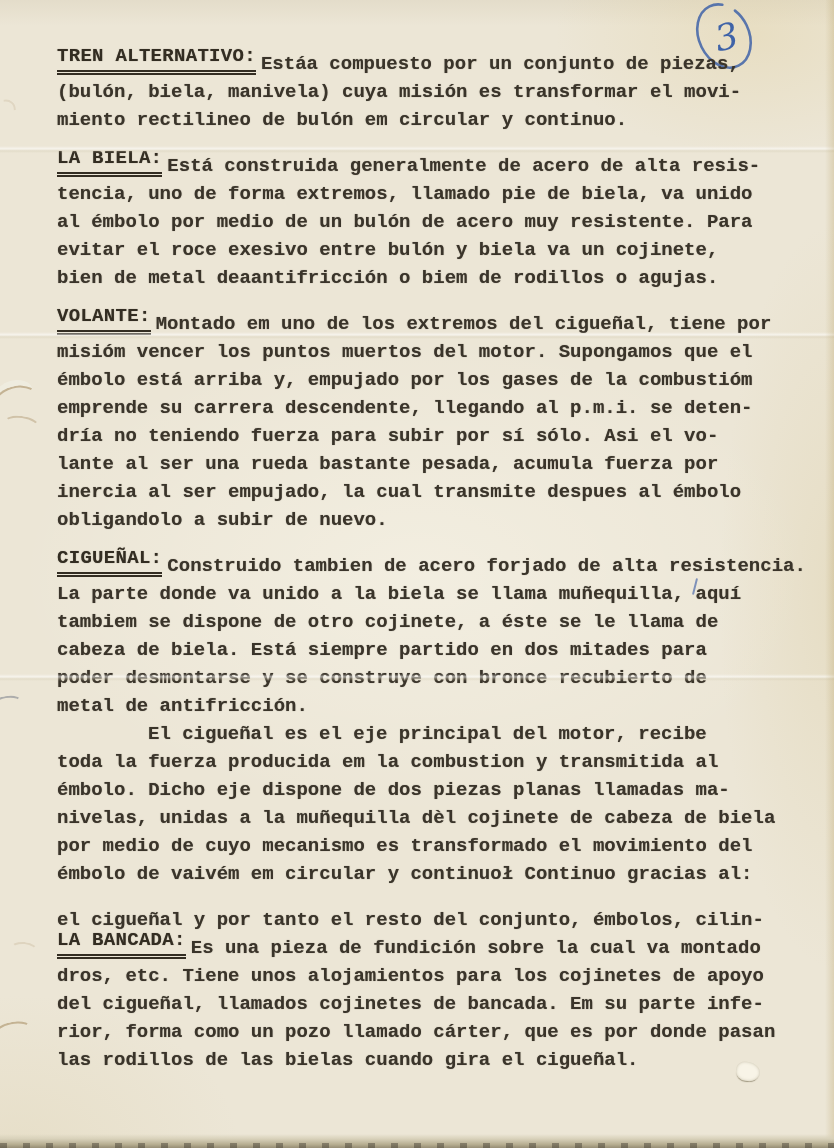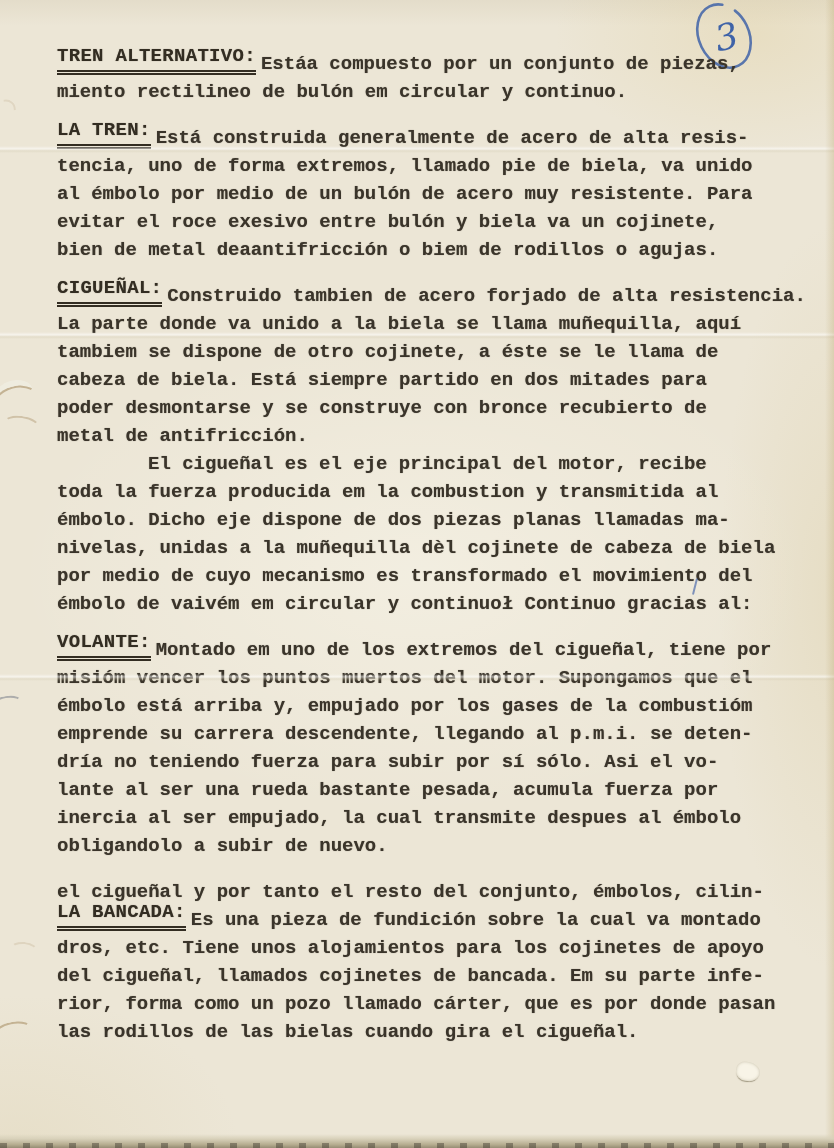--- a/index.html
+++ b/index.html
@@ -84,60 +84,61 @@
   <svg width="96" height="74" viewBox="0 0 96 74">
     <ellipse cx="48" cy="36" rx="25" ry="33" transform="rotate(-26 48 36)" fill="none" stroke="#3f63a8" stroke-width="2.6" opacity="0.85" stroke-dasharray="150 14" stroke-linecap="round"></ellipse>
     <text x="39" y="50" font-size="36" font-family="DejaVu Serif, serif" font-style="italic" fill="#3f63a8" transform="rotate(-12 48 36)">3</text>
   </svg>
 </div>
 
 <div class="doc">
     <section class="doc-section">
       <div class="paragraph">
         <div class="line"><span class="sec-header">TREN ALTERNATIVO:</span><span>Estáa compuesto por un conjunto de piezas,</span></div>
+        <div class="line">(bulón, biela, manivela) cuya misión es transformar el movi-</div>
         <div class="line">miento rectilineo de bulón em circular y continuo.</div>
       </div>
     </section>
     <section class="doc-section">
       <div class="paragraph">
-        <div class="line"><span class="sec-header">LA TREN:</span><span>Está construida generalmente de acero de alta resis-</span></div>
+        <div class="line"><span class="sec-header">LA BIELA:</span><span>Está construida generalmente de acero de alta resis-</span></div>
         <div class="line">tencia, uno de forma extremos, llamado pie de biela, va unido</div>
         <div class="line">al émbolo por medio de un bulón de acero muy resistente. Para</div>
         <div class="line">evitar el roce exesivo entre bulón y biela va un cojinete,</div>
         <div class="line">bien de metal deaantifricción o biem de rodillos o agujas.</div>
+      </div>
+    </section>
+    <section class="doc-section">
+      <div class="paragraph">
+        <div class="line"><span class="sec-header">VOLANTE:</span><span>Montado em uno de los extremos del cigueñal, tiene por</span></div>
+        <div class="line">misióm vencer los puntos muertos del motor. Supongamos que el</div>
+        <div class="line">émbolo está arriba y, empujado por los gases de la combustióm</div>
+        <div class="line">emprende su carrera descendente, llegando al p.m.i. se deten-</div>
+        <div class="line">dría no teniendo fuerza para subir por sí sólo. Asi el vo-</div>
+        <div class="line">lante al ser una rueda bastante pesada, acumula fuerza por</div>
+        <div class="line">inercia al ser empujado, la cual transmite despues al émbolo</div>
+        <div class="line">obligandolo a subir de nuevo.</div>
       </div>
     </section>
     <section class="doc-section">
       <div class="paragraph">
         <div class="line"><span class="sec-header">CIGUEÑAL:</span><span>Construido tambien de acero forjado de alta resistencia.</span></div>
         <div class="line">La parte donde va unido a la biela se llama muñequilla, aquí</div>
         <div class="line">tambiem se dispone de otro cojinete, a éste se le llama de</div>
         <div class="line">cabeza de biela. Está siempre partido en dos mitades para</div>
         <div class="line">poder desmontarse y se construye con bronce recubierto de</div>
         <div class="line">metal de antifricción.</div>
       </div>
       <div class="paragraph">
         <div class="line indented">El cigueñal es el eje principal del motor, recibe</div>
         <div class="line">toda la fuerza producida em la combustion y transmitida al</div>
         <div class="line">émbolo. Dicho eje dispone de dos piezas planas llamadas ma-</div>
         <div class="line">nivelas, unidas a la muñequilla dèl cojinete de cabeza de biela</div>
         <div class="line">por medio de cuyo mecanismo es transformado el movimiento del</div>
         <div class="line">émbolo de vaivém em circular y continuoł Continuo gracias al:</div>
-      </div>
-    </section>
-    <section class="doc-section">
-      <div class="paragraph">
-        <div class="line"><span class="sec-header">VOLANTE:</span><span>Montado em uno de los extremos del cigueñal, tiene por</span></div>
-        <div class="line">misióm vencer los puntos muertos del motor. Supongamos que el</div>
-        <div class="line">émbolo está arriba y, empujado por los gases de la combustióm</div>
-        <div class="line">emprende su carrera descendente, llegando al p.m.i. se deten-</div>
-        <div class="line">dría no teniendo fuerza para subir por sí sólo. Asi el vo-</div>
-        <div class="line">lante al ser una rueda bastante pesada, acumula fuerza por</div>
-        <div class="line">inercia al ser empujado, la cual transmite despues al émbolo</div>
-        <div class="line">obligandolo a subir de nuevo.</div>
       </div>
     </section>
     <section class="doc-section">
       <div class="paragraph">
         <div class="line">el cigueñal y por tanto el resto del conjunto, émbolos, cilin-</div>
         <div class="line"><span class="sec-header">LA BANCADA:</span><span>Es una pieza de fundición sobre la cual va montado</span></div>
         <div class="line">dros, etc. Tiene unos alojamientos para los cojinetes de apoyo</div>
         <div class="line">del cigueñal, llamados cojinetes de bancada. Em su parte infe-</div>
         <div class="line">rior, forma como un pozo llamado cárter, que es por donde pasan</div>
         <div class="line">las rodillos de las bielas cuando gira el cigueñal.</div>

